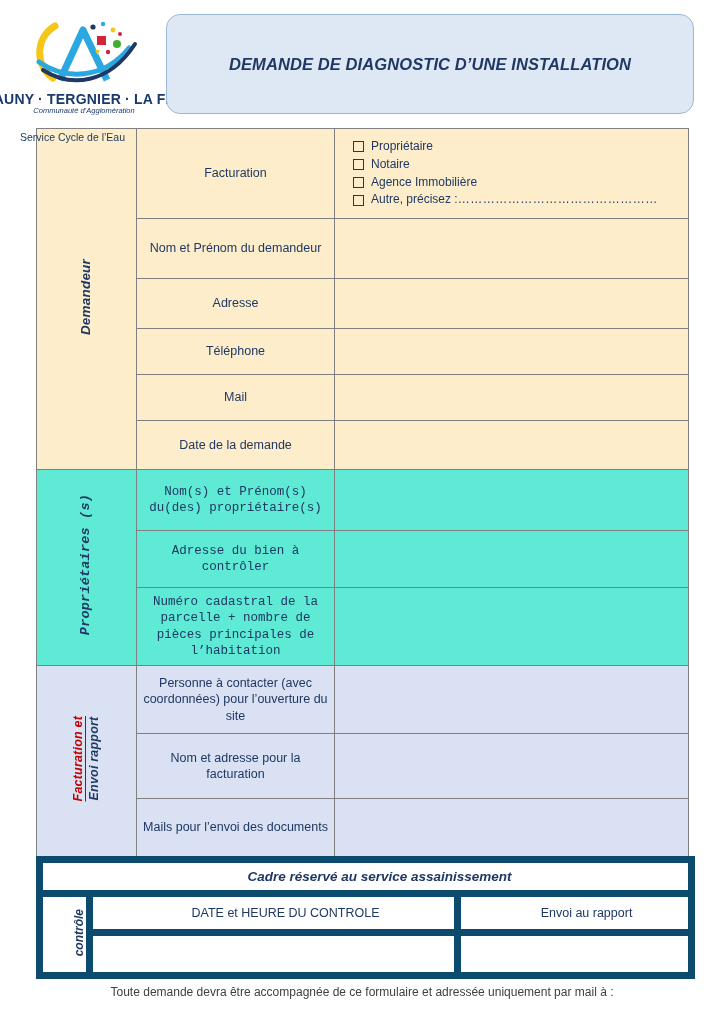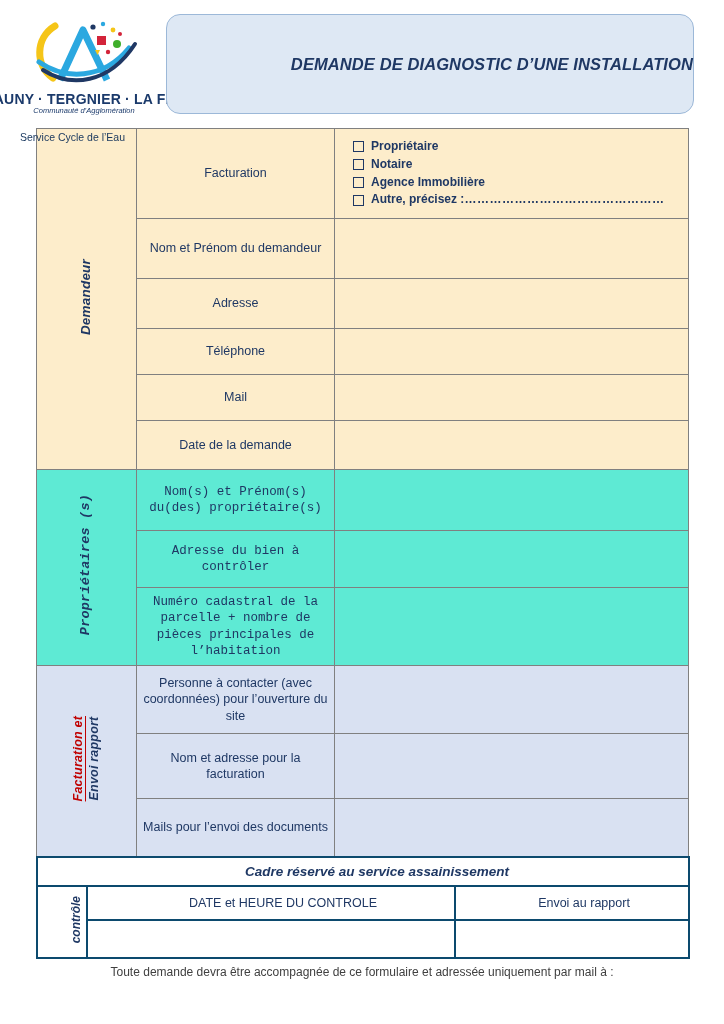--- a/index.html
+++ b/index.html
@@ -65,21 +65,21 @@
   .title-banner {
     flex: 1 1 auto;
     margin-left: 16px;
     margin-right: 12px;
     background: #DEE8F4;
     border: 1px solid #9CB8D8;
     border-radius: 14px;
     height: 100px;
     display: flex;
     flex-direction: column;
-    align-items: flex-end;
+    align-items: center;
     justify-content: center;
     box-sizing: border-box;
   }
   .title-line {
     font-size: 16.5px;
     font-weight: bold;
     font-style: italic;
     color: #1F3864;
     letter-spacing: 0.1px;
     line-height: 1.5;
@@ -168,21 +168,20 @@
 
   .sec-demandeur td, .sec-proprio td { border-color: #7F7F7F; }
   .sec-fact td { border-color: #8EA9DB; }
 
   
   .chk-list {
     padding: 5px 8px 5px 10px;
     font-size: 12px;
     line-height: 1.48;
     color: #1F3864;
-    font-weight: bold;
   }
   .chk-line {
     display: flex;
     align-items: center;
     white-space: nowrap;
   }
   .chk-box {
     width: 9px;
     height: 9px;
     border: 1.5px solid #1F3864;
@@ -193,21 +192,21 @@
   .dots { letter-spacing: 0.5px; }
 
   
   table.reserved {
     border-collapse: collapse;
     width: 652px;
     table-layout: fixed;
     margin-top: -1px;
   }
   table.reserved td {
-    border: 2px solid #0c4a6e;
+    border: 7px solid #0c4a6e;
     color: #1F3864;
     padding-left: 28px;
   }
   .reserved-title {
     text-align: center;
     font-weight: bold;
     font-style: italic;
     font-size: 13.5px;
     padding: 6px 0;
     background: #ffffff;

